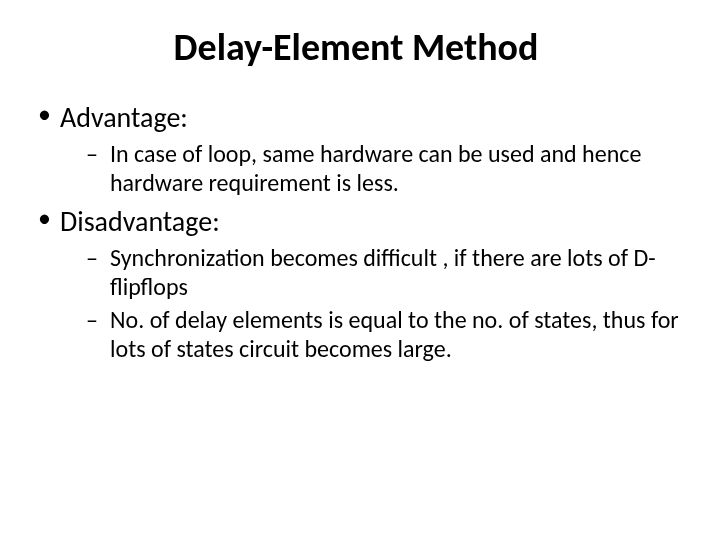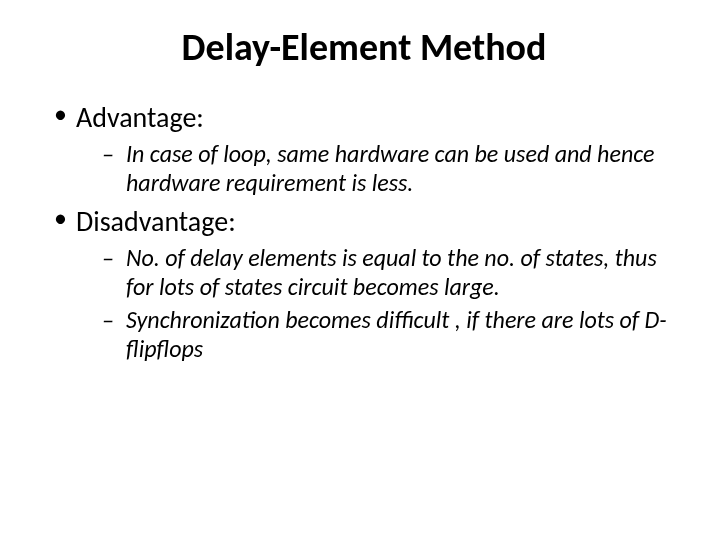--- a/index.html
+++ b/index.html
@@ -7,21 +7,21 @@
     width: 720px;
     height: 540px;
     background: #ffffff;
     font-family: Calibri, "Segoe UI", Arial, sans-serif;
     color: #000;
     overflow: hidden;
   }
   .slide {
     width: 100%;
     height: 100%;
-    padding: 24px 40px 30px 48px;
+    padding: 24px 40px 30px 32px;
   }
   .title {
     text-align: center;
     font-size: 38px;
     font-weight: 700;
     margin-bottom: 30px;
     letter-spacing: 0px;
   }
   ul.level1 {
     list-style: none;
@@ -49,21 +49,20 @@
     list-style: none;
     padding-left: 26px;
     margin-top: 4px;
   }
   ul.level2 > li {
     position: relative;
     padding-left: 24px;
     font-size: 24px;
     line-height: 1.22;
     margin-bottom: 4px;
-    font-style: italic;
   }
   ul.level2 > li::before {
     content: "–";
     position: absolute;
     left: 0;
     top: 0;
   }
 </style>
 </head>
 <body>
@@ -74,18 +73,18 @@
   <ul class="level1">
     <li>
       <span class="l1-label">Advantage:</span>
       <ul class="level2">
         <li>In case of loop, same hardware can be used and hence hardware requirement is less.</li>
       </ul>
     </li>
     <li>
       <span class="l1-label">Disadvantage:</span>
       <ul class="level2">
+        <li>Synchronization becomes difficult , if there are lots of D-flipflops</li>
         <li>No. of delay elements is equal to the no. of states, thus for lots of states circuit becomes large.</li>
-        <li>Synchronization becomes difficult , if there are lots of D-flipflops</li>
       </ul>
     </li>
   </ul>
 </div>
 
 </body></html>

